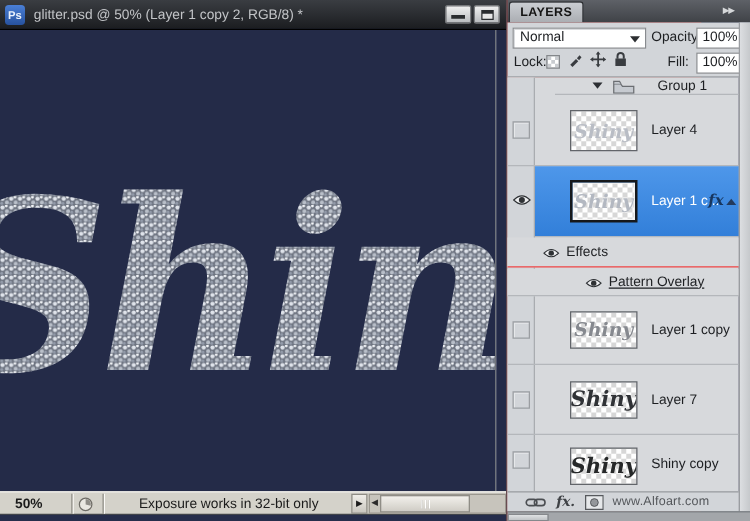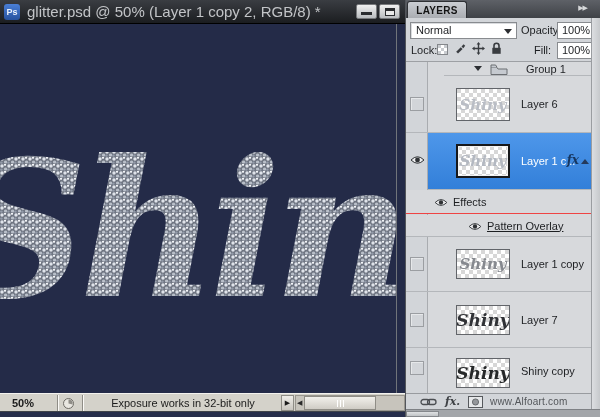--- a/index.html
+++ b/index.html
@@ -9,21 +9,21 @@
 
   
   .docwin{position:absolute;left:0;top:0;width:405px;height:417px;background:#242b48;}
   .titlebar{position:absolute;left:0;top:0;width:405px;height:24px;
     background:linear-gradient(#3a3d42,#1b1d20);border-bottom:1px solid #000;
     display:flex;align-items:center;text-align:right;}
   .ps-icon{position:absolute;left:4px;top:4px;width:16px;height:16px;border-radius:3px;
     background:linear-gradient(#4a7fd6,#27529e);color:#eaf1fb;font-size:9px;font-weight:bold;
     display:flex;align-items:center;justify-content:center;}
   .title{position:absolute;left:27px;top:0;height:24px;line-height:24px;
-    color:#c2c4c7;font-size:15px;white-space:nowrap;}
+    color:#c2c4c7;font-size:11px;white-space:nowrap;}
   .winbtn{position:absolute;top:4px;width:21px;height:15px;border:1px solid #77797c;
     background:linear-gradient(#f0f0f0,#b9bcbf);border-radius:2px;}
   .winbtn.min{right:28px;}
   .winbtn.max{right:5px;}
   .minbar{position:absolute;left:4px;bottom:3px;width:11px;height:3px;background:#2a2c2f;}
   .maxbox{position:absolute;left:5px;top:3px;width:10px;height:8px;
     border:1px solid #2a2c2f;border-top:3px solid #2a2c2f;background:#e8e8e8;}
 
   .canvas{position:absolute;left:0;top:24px;width:397px;height:369px;
     background:#242b48;overflow:hidden;}
@@ -222,21 +222,21 @@
           </svg>
         </span>
         <span class="rowlabel" style="left:82px;">Group 1</span>
       </div>
 
       <div class="lrow" style="top:14px;height:57px;">
         <span class="visbox" style="top:21px;"></span>
         <div class="thumb" style="top:12px;height:33px;">
           <span class="tword" style="color:#b9bdc5;">Shiny</span>
         </div>
-        <span class="rowlabel">Layer 6</span>
+        <span class="rowlabel">Layer 4</span>
       </div>
 
       <div class="lrow selrow" style="top:71px;height:57px;left:22px;width:163px;">
         <div class="thumb selthumb" style="left:28px;top:11px;height:34px;">
           <span class="tword" style="color:#b3b8c1;">Shiny</span>
         </div>
         <span class="rowlabel" style="left:93px;">Layer 1 c...</span>
         <span class="fxbadge">fx</span>
         <span class="fxtoggle"></span>
       </div>

